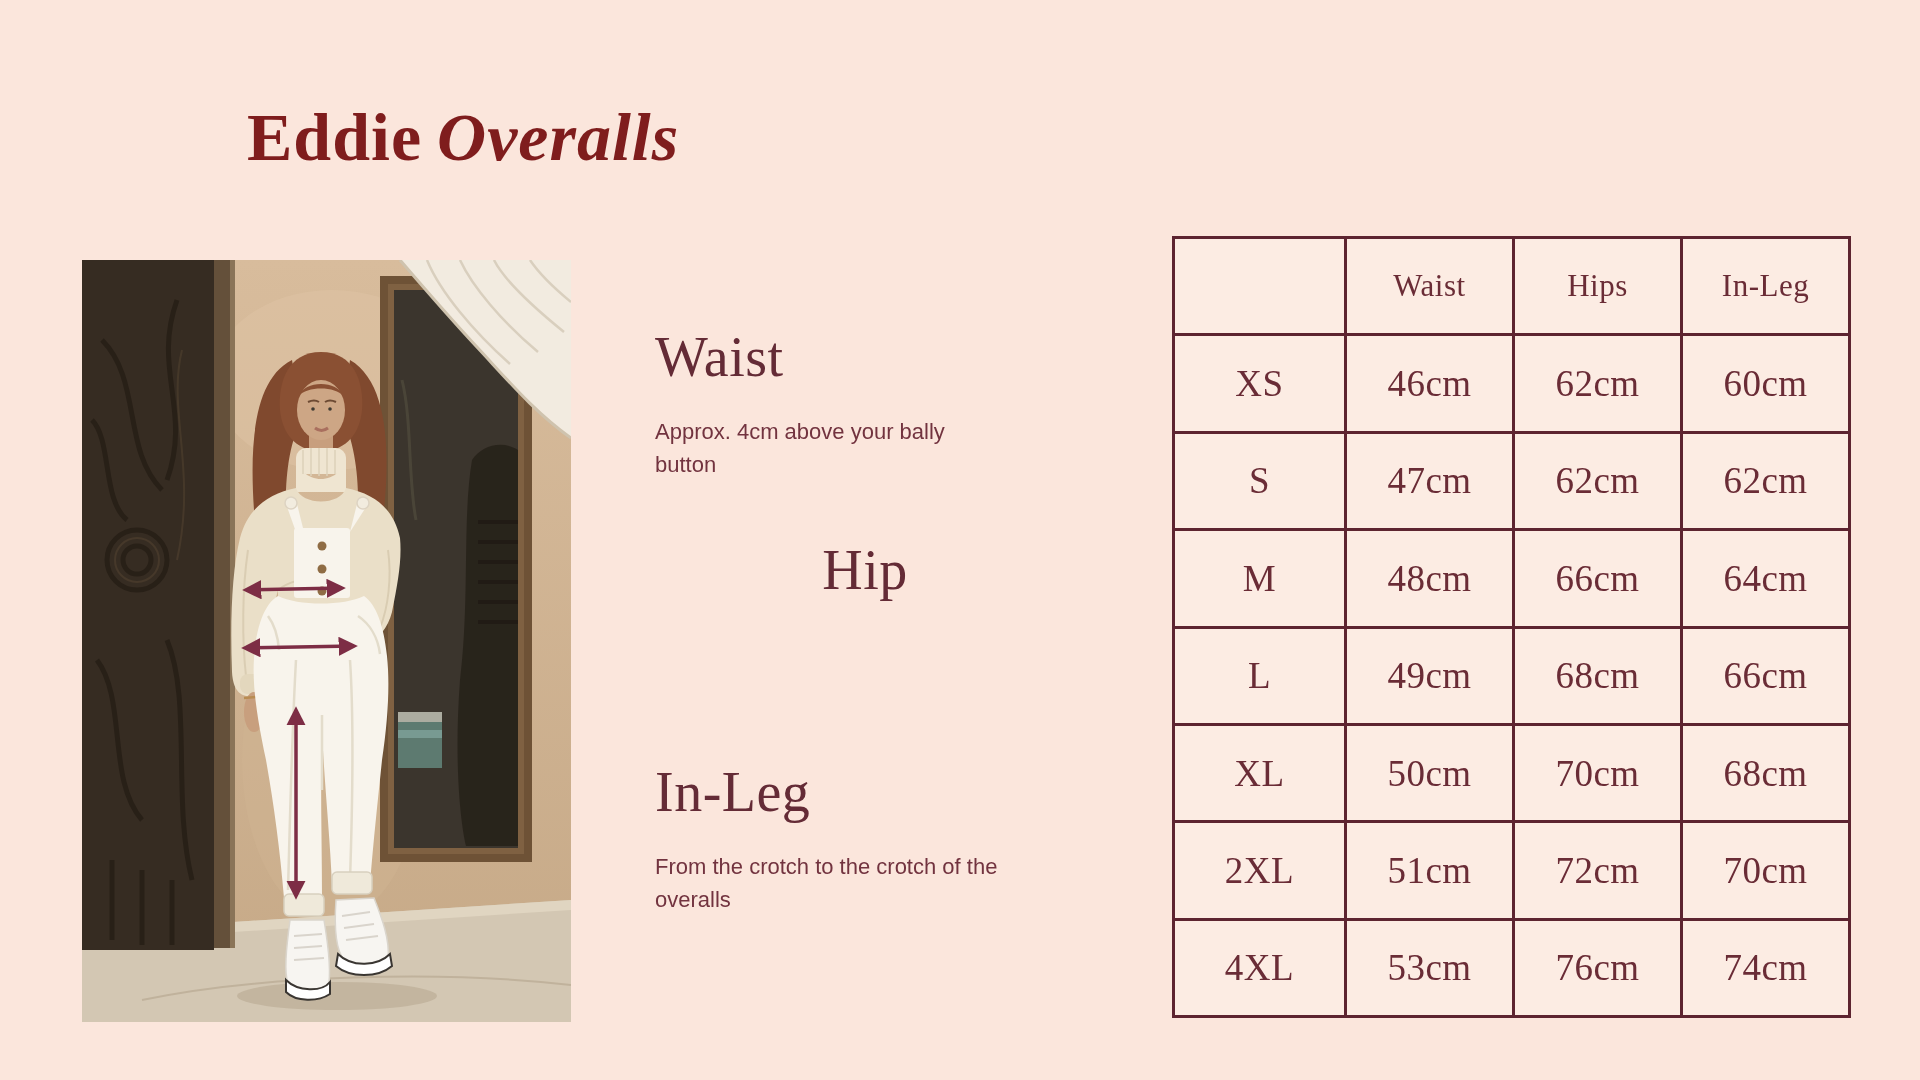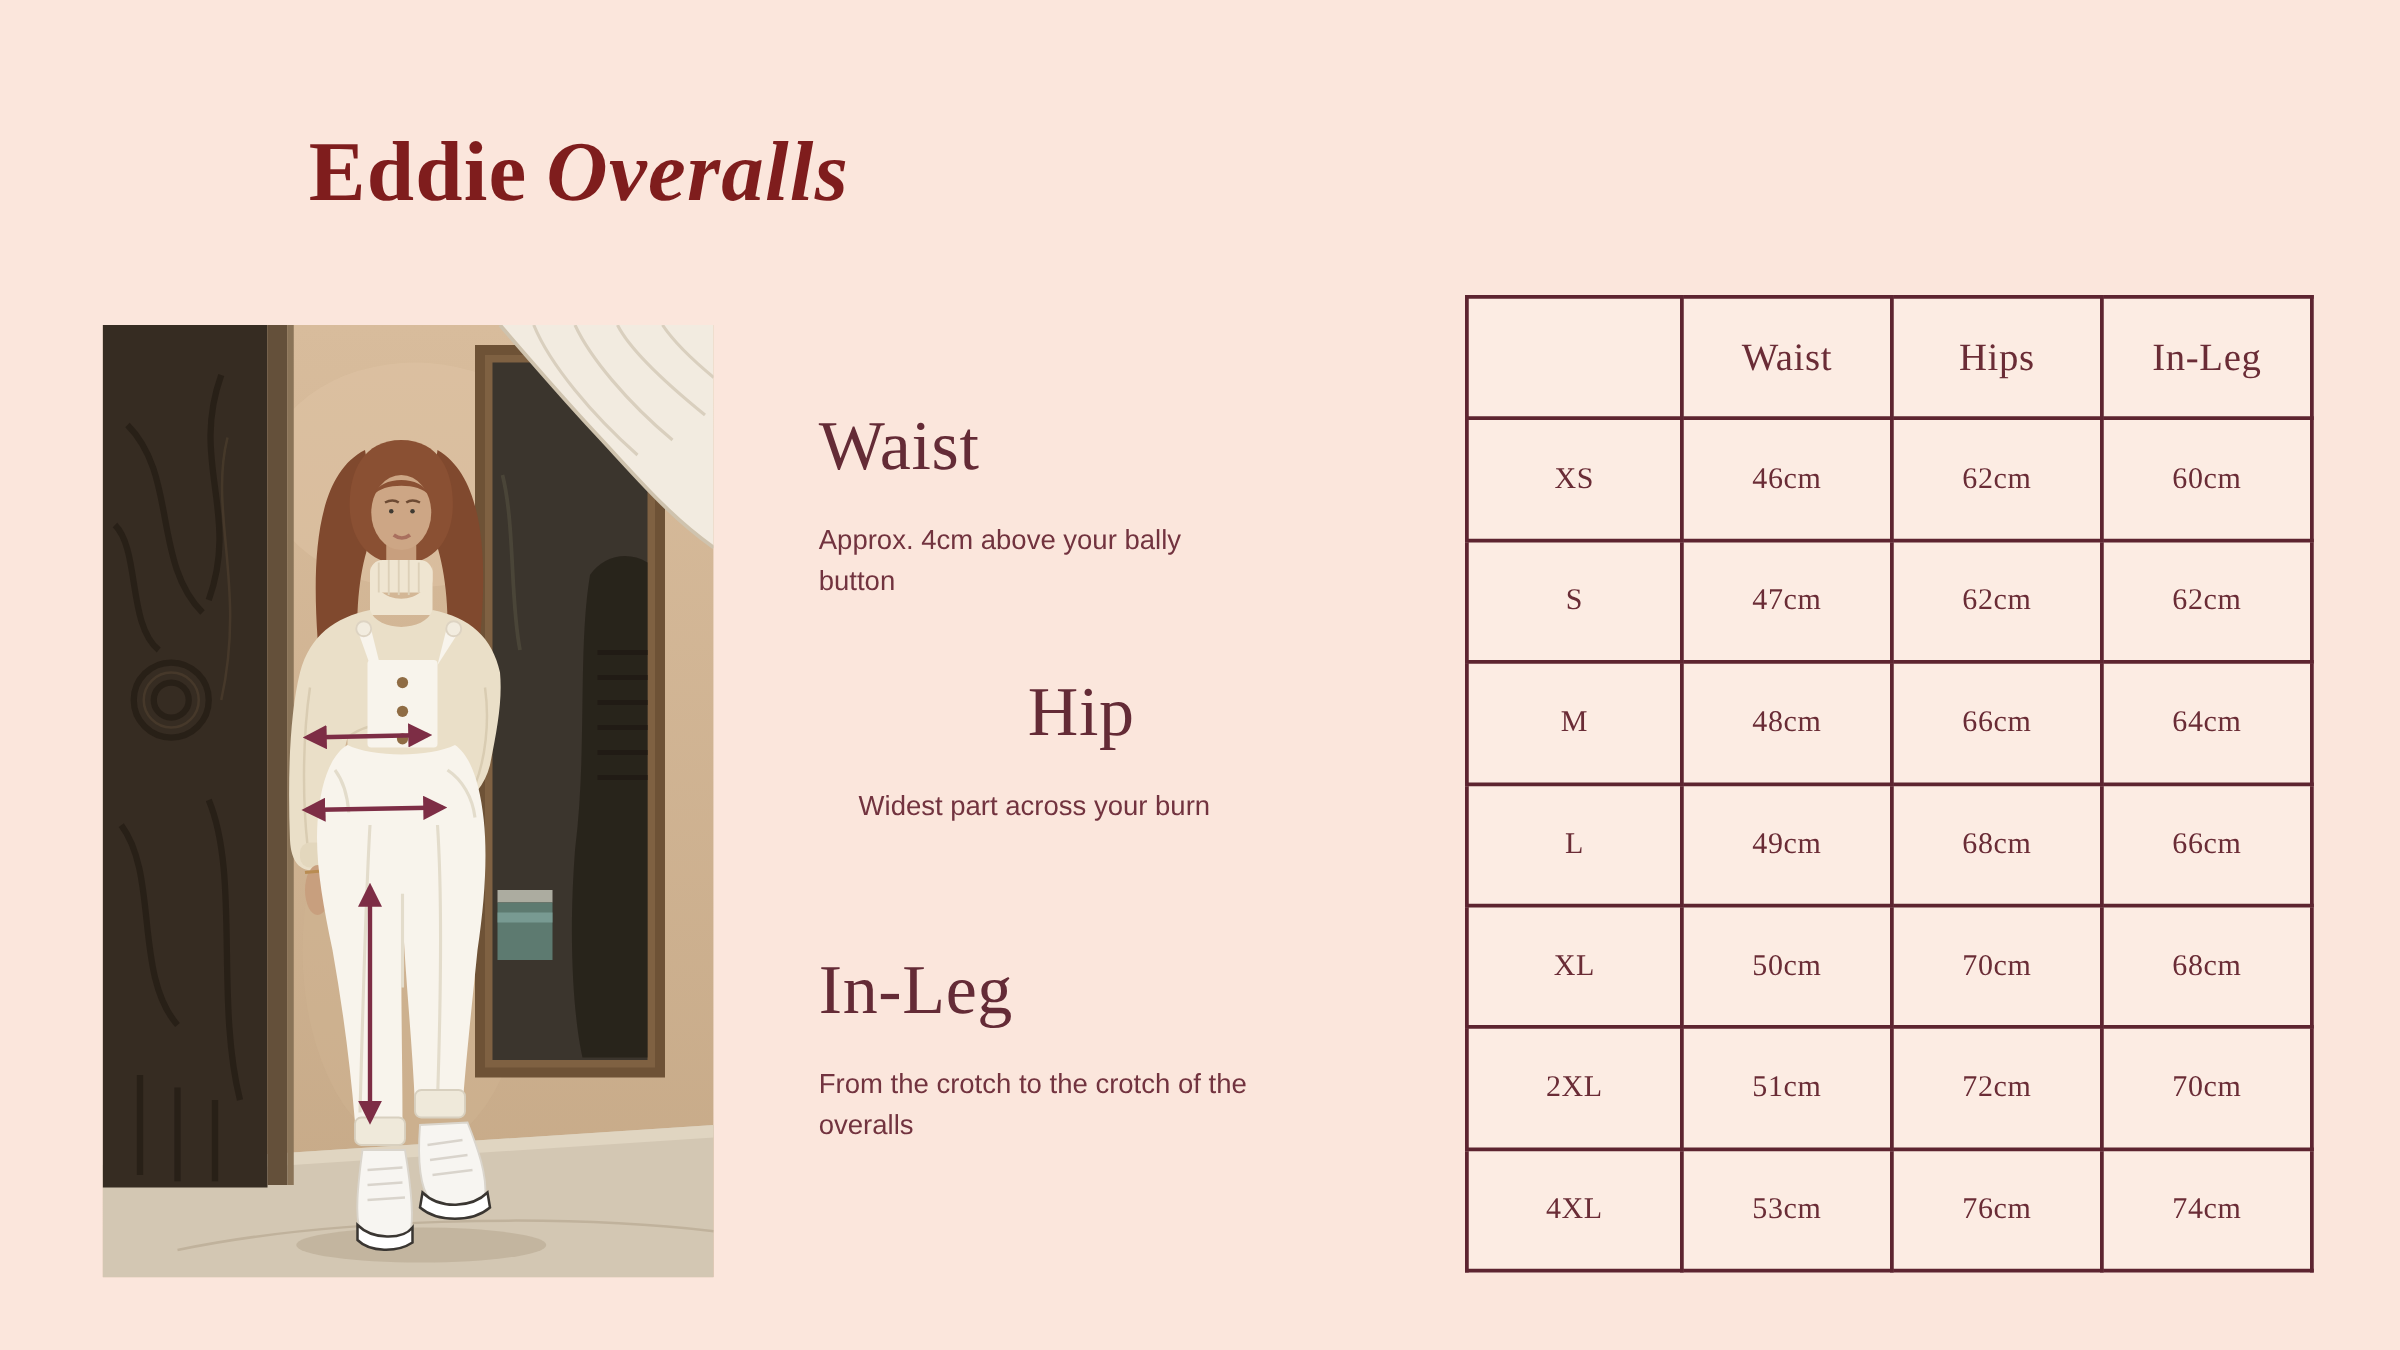--- a/index.html
+++ b/index.html
@@ -46,21 +46,21 @@
   table.size-table {
     border-collapse:collapse; table-layout:fixed;
     width:677px; height:782px;
     background:#fcece3;
   }
   table.size-table td, table.size-table th {
     border:3px solid #5d2430;
     text-align:center; vertical-align:middle;
     font-weight:400;
     color:#6a2c36;
-    font-size:24px;
+    font-size:37px;
     letter-spacing:.5px;
     height:87px;
   }
   table.size-table th { font-size:31px; }
   .col-size { width:172px; }
   .col-val  { width:168px; }
 </style>
 </head>
 <body>
 
@@ -226,21 +226,20 @@
   </svg>
 </div>
 
 <section class="measure-section sec-waist">
   <div class="measure-heading">Waist</div>
   <p class="measure-desc">Approx. 4cm above your bally button</p>
 </section>
 
 <section class="measure-section sec-hip">
   <div class="measure-heading">Hip</div>
-  <p class="measure-desc">Widest part across your burn</p>
 </section>
 
 <section class="measure-section sec-inleg">
   <div class="measure-heading">In-Leg</div>
   <p class="measure-desc">From the crotch to the crotch of the overalls</p>
 </section>
 
 <div class="size-table-wrap">
   <table class="size-table">
     <colgroup>

